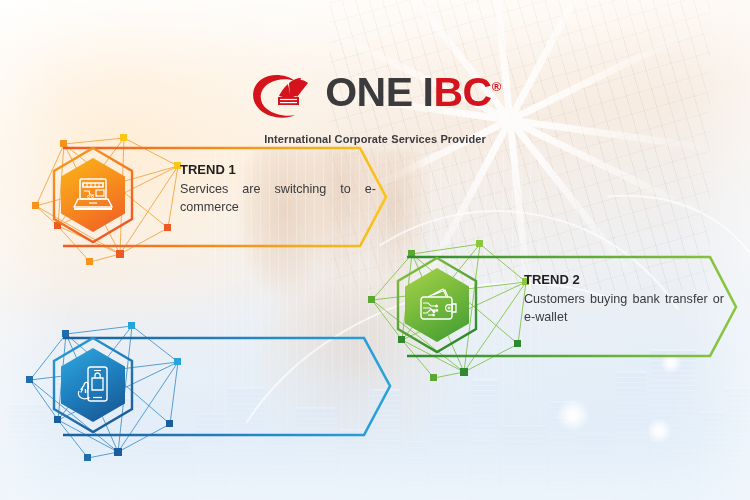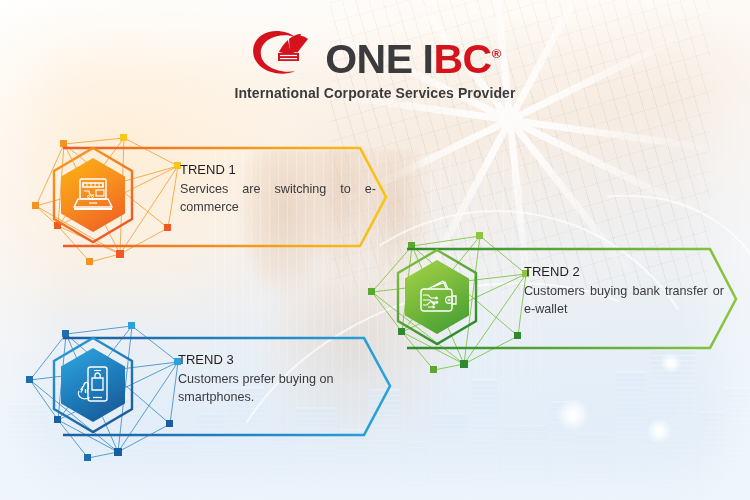--- a/index.html
+++ b/index.html
@@ -42,42 +42,42 @@
     background:linear-gradient(180deg, rgba(229,240,250,.0) 0%, rgba(226,238,250,.55) 45%, rgba(222,236,249,.85) 100%);}
   .bg-arcs{position:absolute;right:-60px;bottom:-70px;width:560px;height:400px;opacity:.75;}
   .bg-arcs b{position:absolute;border:2px solid rgba(255,255,255,.85);border-radius:50%;display:block;
     border-color:rgba(255,255,255,.9) transparent transparent transparent;}
   .bg-flare{position:absolute;border-radius:50%;
     background:radial-gradient(circle, rgba(255,255,255,1) 0%, rgba(255,255,255,.8) 25%, rgba(255,255,255,0) 70%);}
   .bg-vign{position:absolute;inset:0;box-shadow:inset 0 0 70px 25px rgba(255,255,255,.55);}
 
   
   .header{position:absolute;left:0;top:24px;width:750px;text-align:center;}
-  .logo-row{display:flex;align-items:flex-end;justify-content:center;gap:12px;height:56px;}
+  .logo-row{display:flex;align-items:flex-start;justify-content:center;gap:12px;height:56px;margin-top:48px;}
   .logo-mark{position:relative;width:64px;height:52px;flex:none;}
   .wordmark{font-size:41px;font-weight:bold;letter-spacing:-.5px;line-height:1;
     position:relative;display:inline-block;}
   .wm-one{color:#3b3b3d;}
   .wm-i{color:#3b3b3d;}
   .wm-bc{color:#d5131c;}
   .wm-reg{font-size:13px;vertical-align:super;color:#d5131c;font-weight:bold;}
-  .tagline{margin-top:5px;font-size:14px;font-weight:bold;color:#3b3b3d;letter-spacing:.1px;}
+  .tagline{margin-top:5px;font-size:11px;font-weight:bold;color:#3b3b3d;letter-spacing:.1px;}
 
   
   .trend{position:absolute;}
   .net{position:absolute;left:0;top:0;overflow:visible;}
   .hexwrap{position:absolute;width:86px;height:98px;}
   .hex-outline{position:absolute;inset:0;}
   .hex-fill{position:absolute;left:11px;top:12px;width:64px;height:74px;
     clip-path:polygon(50% 0%,100% 25%,100% 75%,50% 100%,0% 75%,0% 25%);}
   .hex-icon{position:absolute;left:11px;top:12px;width:64px;height:74px;
     display:flex;align-items:center;justify-content:center;}
   .banner{position:absolute;}
   .txt{position:absolute;}
-  .t-title{font-size:13px;font-weight:normal;color:#231f20;line-height:1.25;margin:0 0 3px 0;}
+  .t-title{font-size:13px;font-weight:bold;color:#231f20;line-height:1.25;margin:0 0 3px 0;}
   .t-body{font-size:12.6px;color:#3a3a3c;line-height:1.42;margin:0;text-align:justify;}
   .t-body.nojust{text-align:left;}
 </style>
 </head>
 <body>
 
 <div id="stage">
 
   <div class="bg-base"></div>
   <div class="bg-warm"></div>
@@ -207,21 +207,21 @@
         </svg>
       </div>
     </div>
 
     <div class="txt" style="left:152px;top:30px;width:196px">
       <p class="t-title">TREND 1</p>
       <p class="t-body">Services are switching to e-commerce</p>
     </div>
   </div>
 
-  <div class="trend" id="tr2" style="left:368px;top:232px;width:370px;height:138px">
+  <div class="trend" id="tr2" style="left:368px;top:240px;width:370px;height:138px">
 
     <svg class="net" width="180" height="138" viewBox="0 0 180 138">
       <g stroke="#7cc242" stroke-width="0.9" fill="none" opacity="0.95">
         <path d="M44 14 L112 4 L158 42 L150 104 L96 132 L34 100 Z"></path>
         <path d="M4 60 L44 14 M4 60 L34 100 M4 60 L96 132 M44 14 L150 104 M112 4 L34 100 M112 4 L96 132 M158 42 L96 132 M158 42 L34 100 M44 14 L96 132 M4 60 L158 42"></path>
         <path d="M96 132 L66 138 M34 100 L66 138"></path>
       </g>
       <g>
         <rect x="40" y="10" width="7" height="7" fill="#5aa832"></rect>
         <rect x="108" y="0" width="7" height="7" fill="#8cc63f"></rect>
@@ -333,19 +333,15 @@
           <path d="M21 14 h11 v12 h-11 z" stroke-width="1.3"></path>
           <path d="M24 14 v-2.4 a2.6 2.6 0 0 1 5.2 0 V14" stroke-width="1.3"></path>
           <path d="M13 21.5 c0 -2 1 -3.2 2.4 -3.2 c1.2 0 1.8 .9 1.8 2.1 v4.6" stroke-width="1.3"></path>
           <path d="M8 27 c-1.2 2.4 -.3 5.4 2 6.8 c1.8 1.1 4.2 1.2 6.3 .6 l2.4 -.8" stroke-width="1.3"></path>
           <path d="M13 21.5 l-3.4 4.2 M11.8 24.5 l-2 4" stroke-width="1.2"></path>
           <path d="M14.4 25 v4 M16.4 25.6 v3.6" stroke-width="1.2"></path>
         </svg>
       </div>
     </div>
 
-    <div class="txt" style="left:152px;top:30px;width:200px">
-      <p class="t-title">TREND 3</p>
-      <p class="t-body nojust">Customers prefer buying on smartphones.</p>
-    </div>
   </div>
 
 </div>
 
 </body></html>

